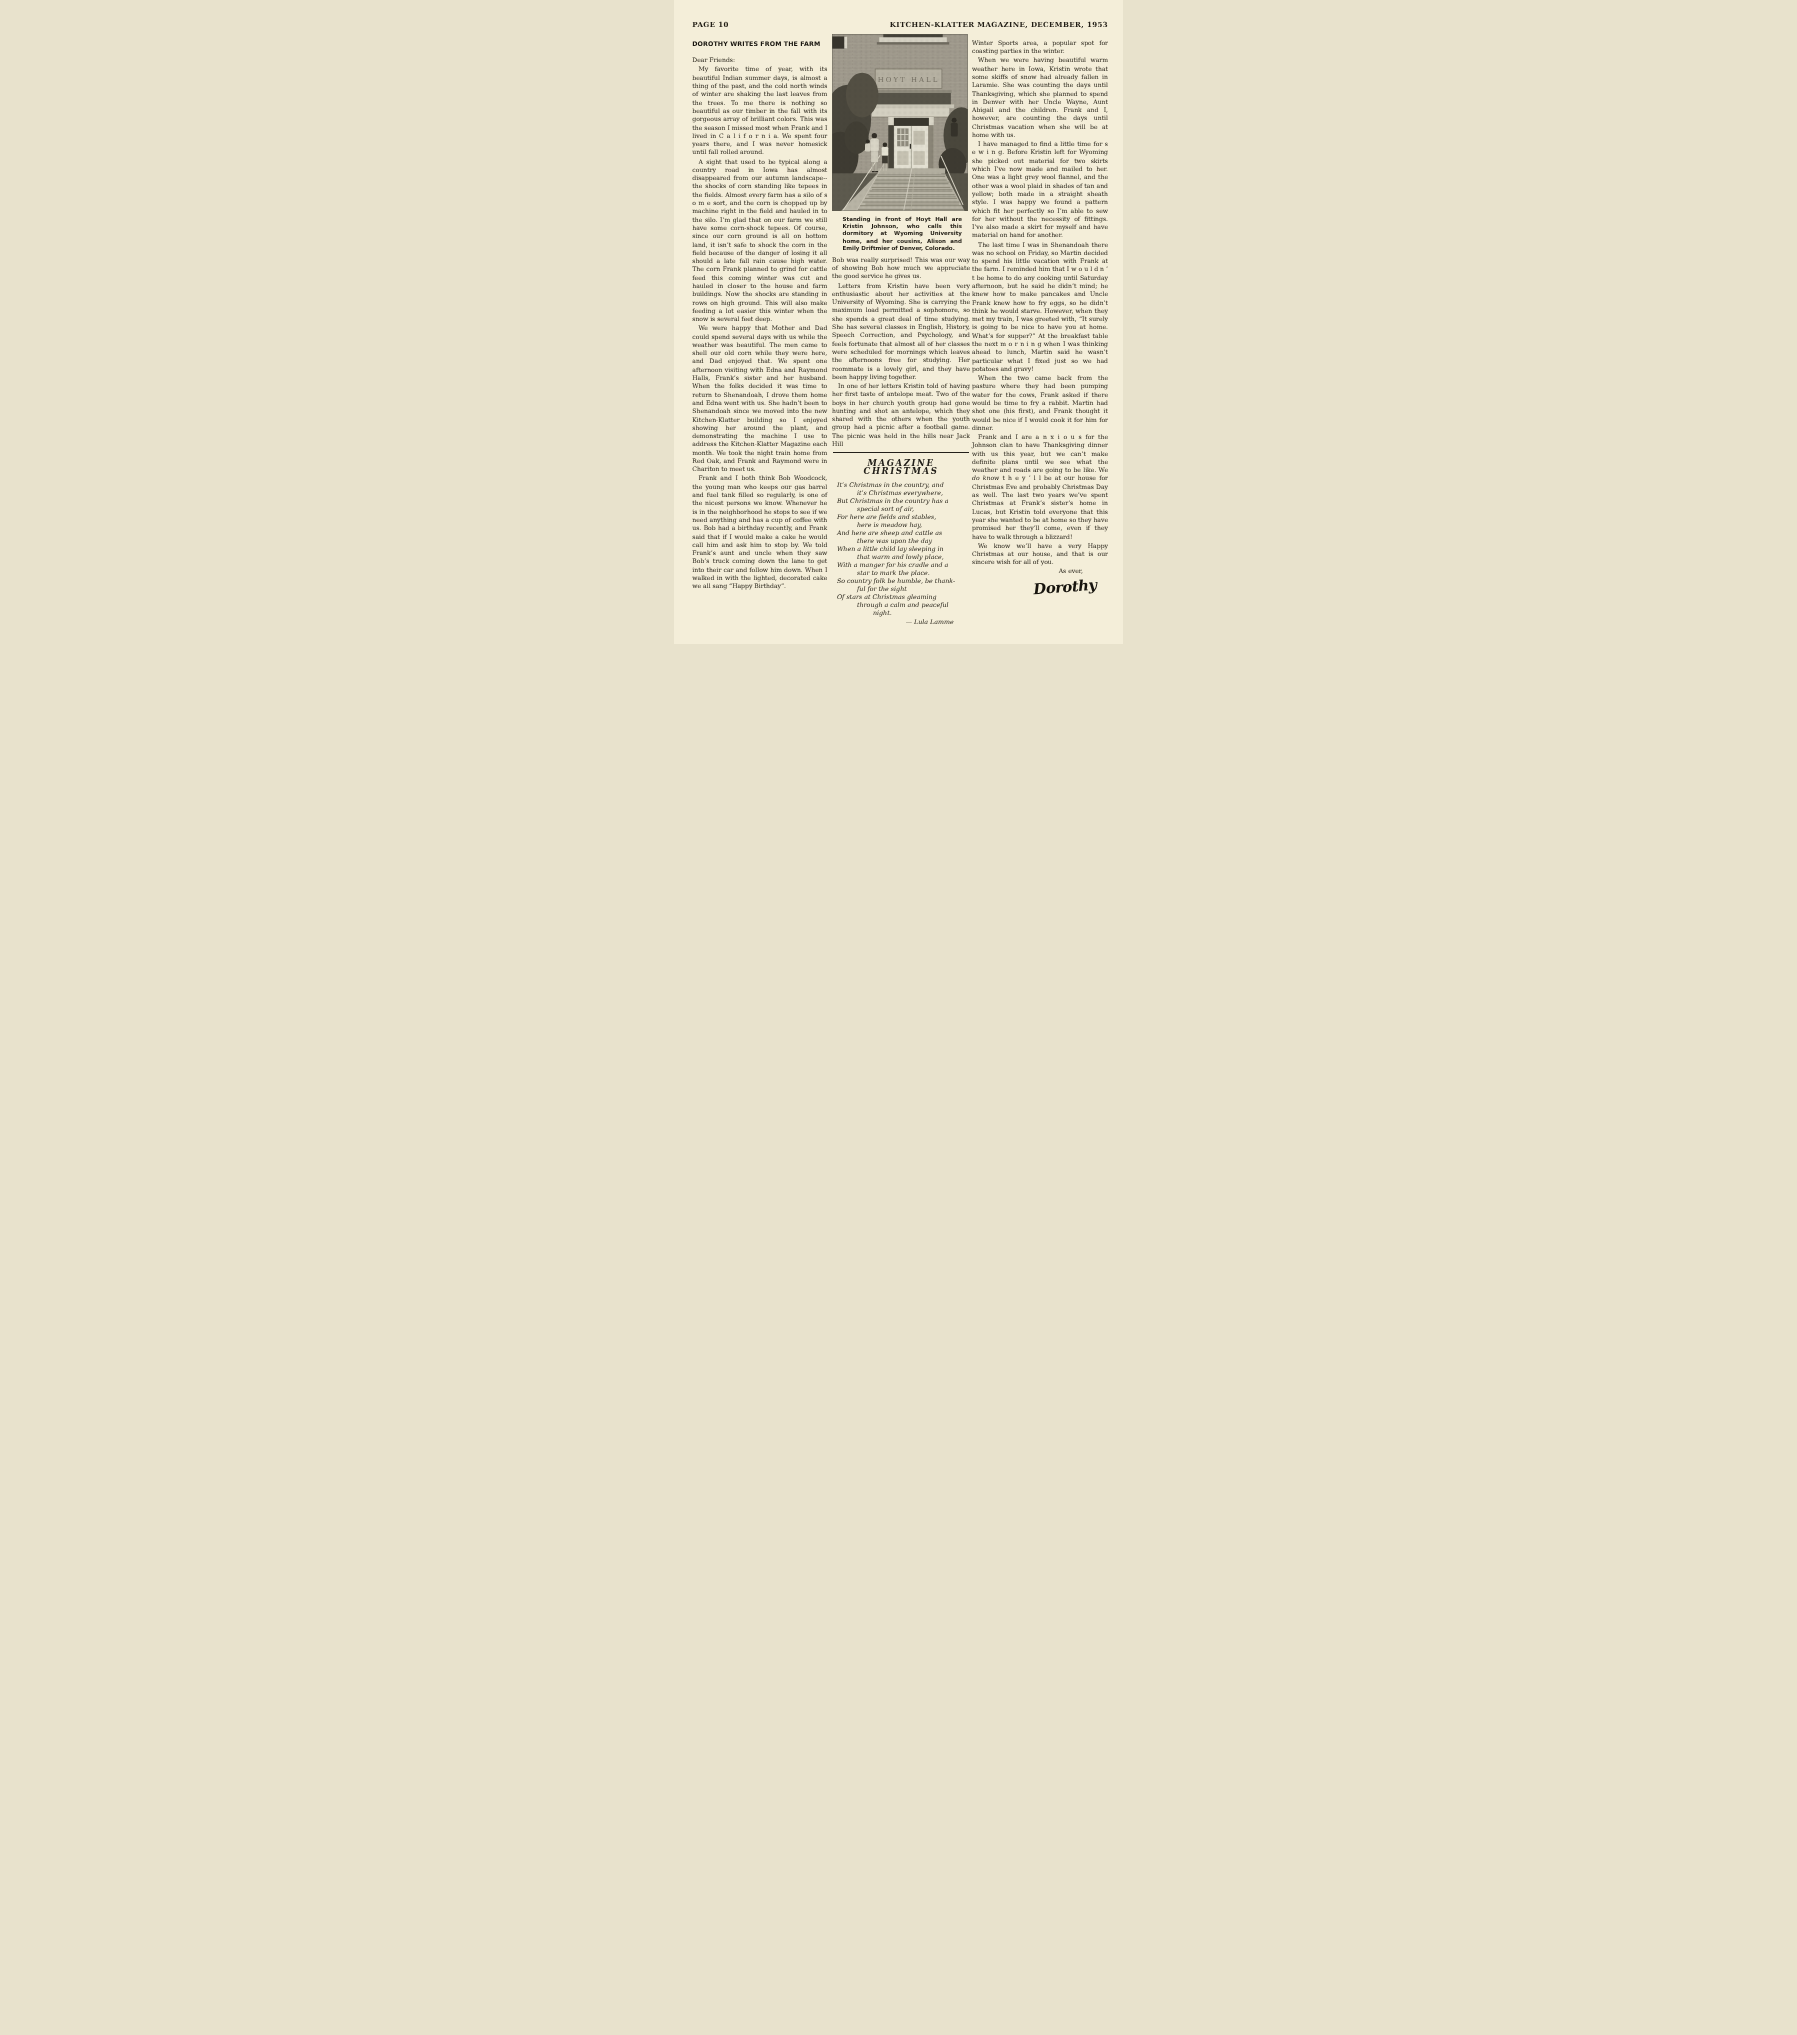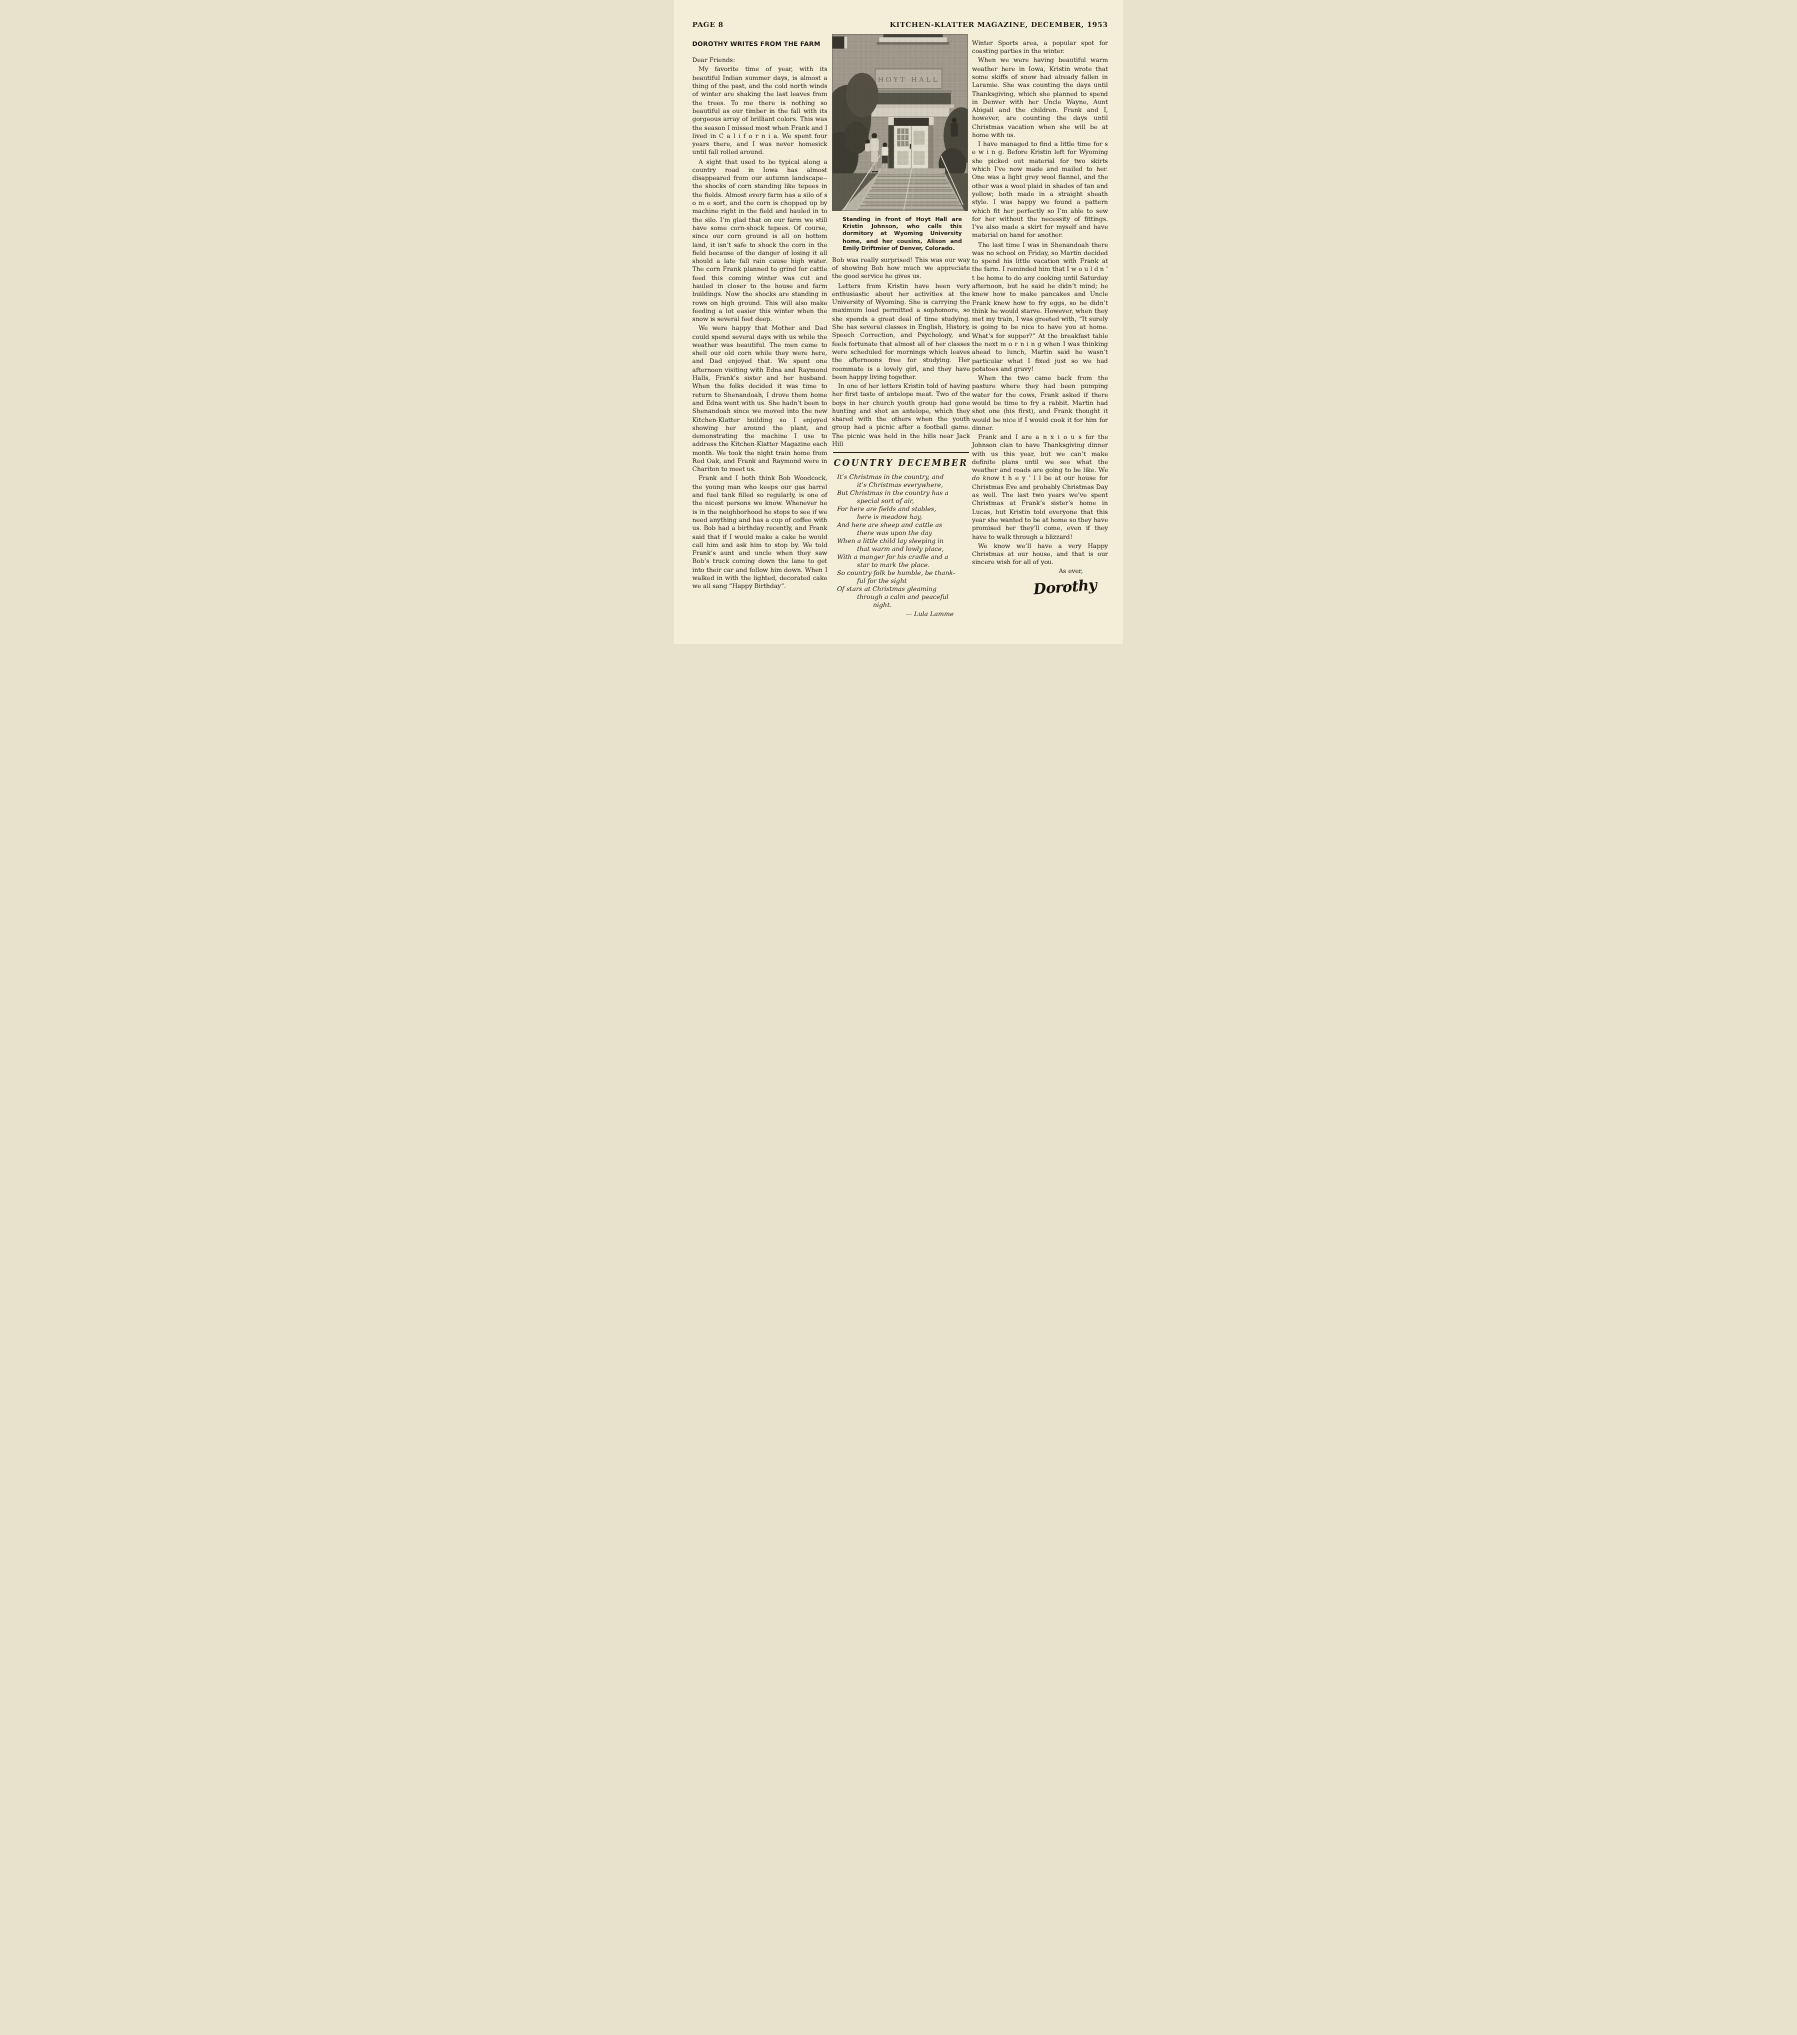--- a/index.html
+++ b/index.html
@@ -47,21 +47,21 @@
     font-size:14.7px;letter-spacing:-0.4px;text-align:right;padding-right:11.4px;
     transform:rotate(-4deg);transform-origin:right center;color:#17140e;margin-top:4.1px;
   }
   em{font-style:italic;}
 </style>
 </head>
 <body>
 
 <div class="page">
 
-  <div class="hdr hdr-left">PAGE 8</div>
+  <div class="hdr hdr-left">PAGE 10</div>
   <div class="hdr hdr-right">KITCHEN-KLATTER MAGAZINE, DECEMBER, 1953</div>
 
   <div class="col col1">
     <h2 class="article-title">DOROTHY WRITES FROM THE FARM</h2>
     <p class="salutation">Dear Friends:</p>
     <p class="body">My favorite time of year, with its beautiful Indian summer days, is almost a thing of the past, and the cold north winds of winter are shaking the last leaves from the trees. To me there is nothing so beautiful as our timber in the fall with its gorgeous array of brilliant colors. This was the season I missed most when Frank and I lived in C a l i f o r n i a. We spent four years there, and I was never homesick until fall rolled around.</p>
     <p class="body">A sight that used to be typical along a country road in Iowa has almost disappeared from our autumn landscape--the shocks of corn standing like tepees in the fields. Almost every farm has a silo of s o m e sort, and the corn is chopped up by machine right in the field and hauled in to the silo. I’m glad that on our farm we still have some corn-shock tepees. Of course, since our corn ground is all on bottom land, it isn’t safe to shock the corn in the field because of the danger of losing it all should a late fall rain cause high water. The corn Frank planned to grind for cattle feed this coming winter was cut and hauled in closer to the house and farm buildings. Now the shocks are standing in rows on high ground. This will also make feeding a lot easier this winter when the snow is several feet deep.</p>
     <p class="body">We were happy that Mother and Dad could spend several days with us while the weather was beautiful. The men came to shell our old corn while they were here, and Dad enjoyed that. We spent one afternoon visiting with Edna and Raymond Halls, Frank’s sister and her husband. When the folks decided it was time to return to Shenandoah, I drove them home and Edna went with us. She hadn’t been to Shenandoah since we moved into the new Kitchen-Klatter building so I enjoyed showing her around the plant, and demonstrating the machine I use to address the Kitchen-Klatter Magazine each month. We took the night train home from Red Oak, and Frank and Raymond were in Chariton to meet us.</p>
     <p class="body">Frank and I both think Bob Woodcock, the young man who keeps our gas barrel and fuel tank filled so regularly, is one of the nicest persons we know. Whenever he is in the neighborhood he stops to see if we need anything and has a cup of coffee with us. Bob had a birthday recently, and Frank said that if I would make a cake he would call him and ask him to stop by. We told Frank’s aunt and uncle when they saw Bob’s truck coming down the lane to get into their car and follow him down. When I walked in with the lighted, decorated cake we all sang “Happy Birthday”.</p>
   </div>
@@ -170,21 +170,21 @@
       </svg>
       <figcaption>Standing in front of Hoyt Hall are Kristin Johnson, who calls this dormitory at Wyoming University home, and her cousins, Alison and Emily Driftmier of Denver, Colorado.</figcaption>
     </figure>
 
     <p class="body noindent">Bob was really surprised! This was our way of showing Bob how much we appreciate the good service he gives us.</p>
     <p class="body">Letters from Kristin have been very enthusiastic about her activities at the University of Wyoming. She is carrying the maximum load permitted a sophomore, so she spends a great deal of time studying. She has several classes in English, History, Speech Correction, and Psychology, and feels fortunate that almost all of her classes were scheduled for mornings which leaves the afternoons free for studying. Her roommate is a lovely girl, and they have been happy living together.</p>
     <p class="body">In one of her letters Kristin told of having her first taste of antelope meat. Two of the boys in her church youth group had gone hunting and shot an antelope, which they shared with the others when the youth group had a picnic after a football game. The picnic was held in the hills near Jack Hill</p>
 
     <hr class="divider">
 
-    <h3 class="poem-title">COUNTRY DECEMBER</h3>
+    <h3 class="poem-title">MAGAZINE CHRISTMAS</h3>
     <div class="poem">
       <div class="line">It’s Christmas in the country, and</div>
       <div class="line indent">it’s Christmas everywhere,</div>
       <div class="line">But Christmas in the country has a</div>
       <div class="line indent">special sort of air,</div>
       <div class="line">For here are fields and stables,</div>
       <div class="line indent">here is meadow hay,</div>
       <div class="line">And here are sheep and cattle as</div>
       <div class="line indent">there was upon the day</div>
       <div class="line">When a little child lay sleeping in</div>

